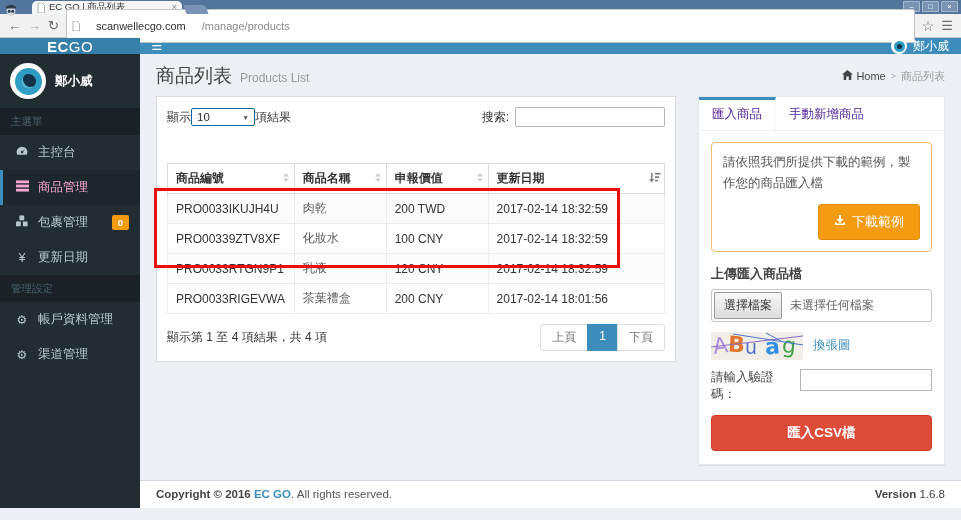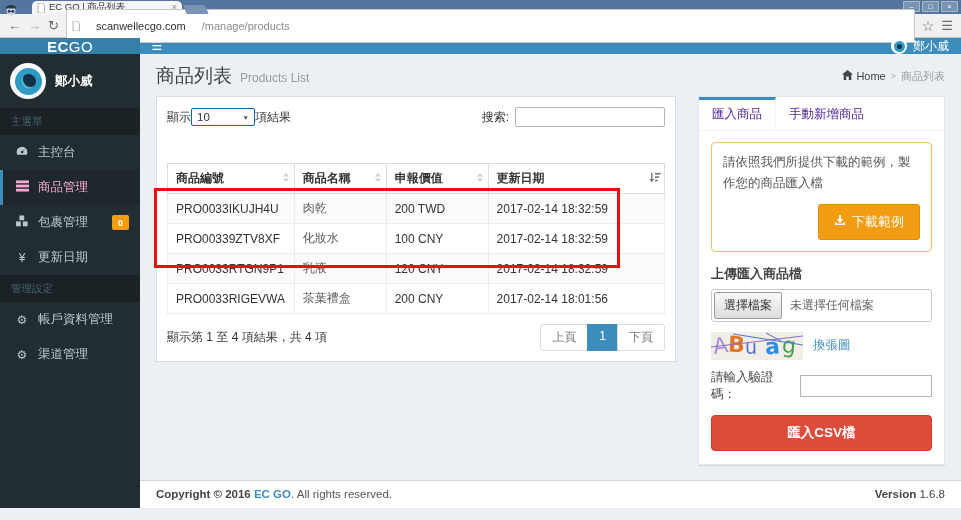--- a/index.html
+++ b/index.html
@@ -104,21 +104,21 @@
   .cap-row { display:flex; align-items:center; gap:10px; margin:10px 0 9px; }
   .captcha { width:92px; height:28px; background:#f1eee8; position:relative; overflow:hidden; flex:0 0 auto; }
   .captcha span { position:absolute; font-weight:bold; line-height:1; font-family:"DejaVu Sans","Liberation Sans",sans-serif; }
   .cl0 { left:2px; top:3px; font-size:22px; color:#ab8fd9; transform:rotate(-8deg); font-weight:400 !important; }
   .cl1 { left:17px; top:2px; font-size:22px; color:#e0762b; transform:rotate(3deg); }
   .cl2 { left:34px; top:6px; font-size:19px; color:#5170c8; font-weight:400 !important; }
   .cl3 { left:54px; top:4px; font-size:22px; color:#2f8fe0; transform:rotate(-4deg); }
   .cl4 { left:71px; top:3px; font-size:22px; color:#43a047; transform:rotate(5deg); font-weight:400 !important; }
   .cap-lines { position:absolute; left:0; top:0; }
   .cap-refresh { color:#3c8dbc; font-size:12.5px; cursor:pointer; }
-  .verify-row { display:flex; align-items:center; gap:11px; font-size:12.5px; color:#444; }
+  .verify-row { display:flex; gap:11px; font-size:12.5px; color:#444; }
   .verify-row input { width:132px; height:22px; border:1px solid #b5b5b5; padding:0 4px; font-size:12px; }
   .btn-import { display:block; width:100%; margin-top:12px; background:#dd4b39; border:1px solid #d73925; color:#fff; font-weight:bold; font-size:13.5px; padding:8px 0; border-radius:4px; text-align:center; cursor:pointer; }
 
   
   .footer { margin-top:auto; background:#fff; border-top:1px solid #d2d6de; padding:7px 16px 8px; font-size:11.5px; color:#555; display:flex; align-items:center; }
   .footer strong { color:#444; }
   .footer .brand { color:#3c8dbc; font-weight:bold; cursor:pointer; }
   .footer .ver { margin-left:auto; color:#444; }
   .footer .ver b { font-weight:bold; }
 </style>

